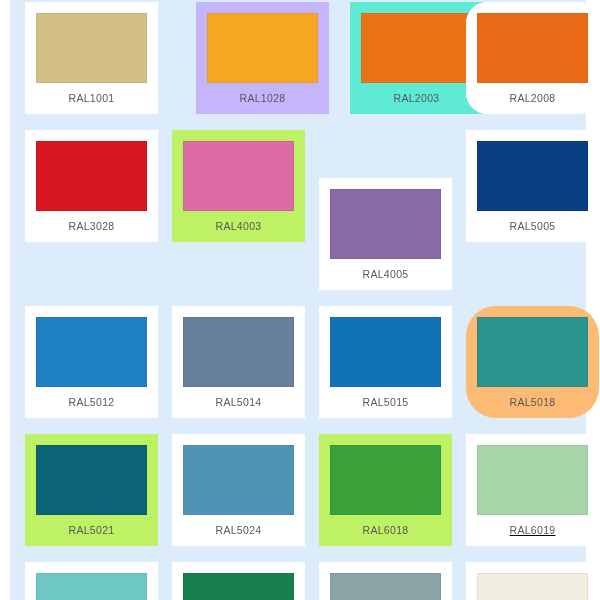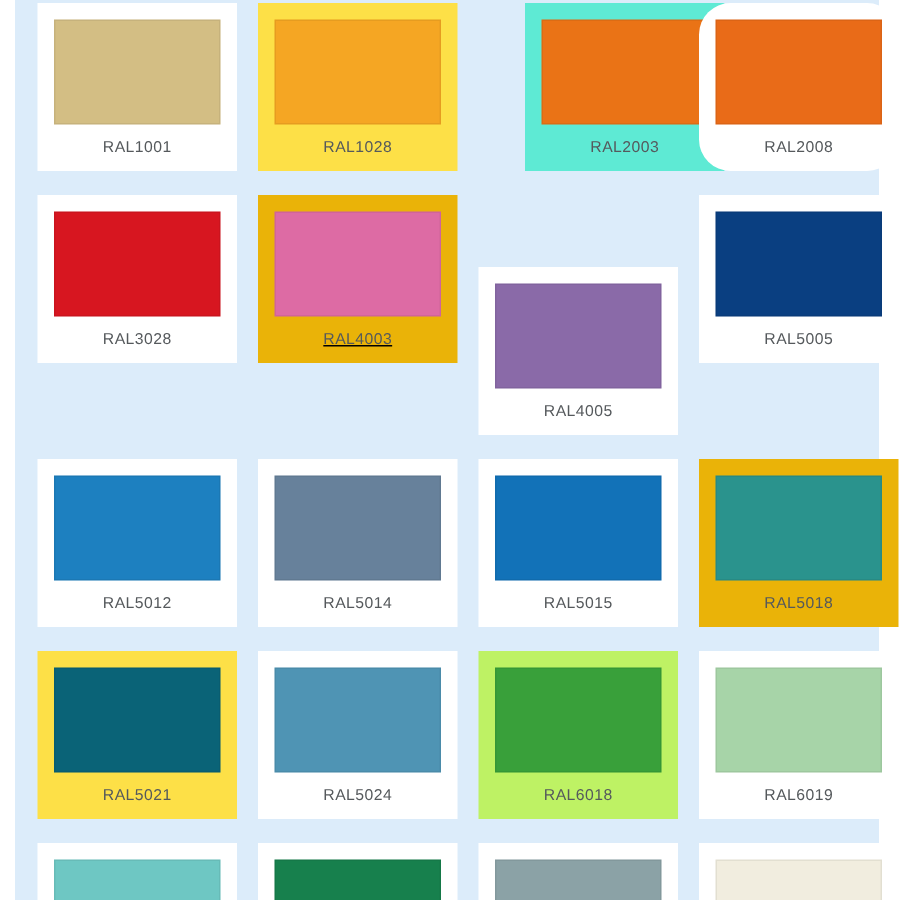--- a/index.html
+++ b/index.html
@@ -76,37 +76,37 @@
 </head>
 <body>
 
 <div id="swatch-page" style="background: rgb(255, 255, 255);">
   <div id="swatch-canvas" style="background: rgb(220, 236, 250);">
     <div id="swatch-grid">
         <div class="swatch-card" style="background: rgb(255, 255, 255);">
           <div class="swatch-chip" style="background-color: rgb(211, 190, 132);"></div>
           <div class="swatch-label" style="color: rgb(85, 89, 92);">RAL1001</div>
         </div>
-        <div class="swatch-card" style="background: #fde047;">
+        <div class="swatch-card" style="background: #c4b5fd; margin-left: 24px;">
           <div class="swatch-chip" style="background-color: rgb(245, 166, 35);"></div>
           <div class="swatch-label" style="color: rgb(85, 89, 92);">RAL1028</div>
         </div>
         <div class="swatch-card" style="background: #5eead4; margin-left: 31px;">
           <div class="swatch-chip" style="background-color: rgb(234, 115, 22);"></div>
           <div class="swatch-label" style="color: rgb(85, 89, 92);">RAL2003</div>
         </div>
         <div class="swatch-card" style="background: rgb(255, 255, 255); border-radius: 21px;">
           <div class="swatch-chip" style="background-color: rgb(233, 107, 24);"></div>
           <div class="swatch-label" style="color: rgb(85, 89, 92);">RAL2008</div>
         </div>
         <div class="swatch-card" style="background: rgb(255, 255, 255);">
           <div class="swatch-chip" style="background-color: rgb(215, 22, 32);"></div>
           <div class="swatch-label" style="color: rgb(85, 89, 92);">RAL3028</div>
         </div>
-        <div class="swatch-card" style="background: #eab308; text-decoration: underline;">
+        <div class="swatch-card" style="background: #bef264;">
           <div class="swatch-chip" style="background-color: rgb(221, 107, 164);"></div>
           <div class="swatch-label" style="color: rgb(85, 89, 92);">RAL4003</div>
         </div>
         <div class="swatch-card" style="background: rgb(255, 255, 255); margin-top: 48px;">
           <div class="swatch-chip" style="background-color: rgb(138, 106, 168);"></div>
           <div class="swatch-label" style="color: rgb(85, 89, 92);">RAL4005</div>
         </div>
         <div class="swatch-card" style="background: rgb(255, 255, 255);">
           <div class="swatch-chip" style="background-color: rgb(10, 63, 129);"></div>
           <div class="swatch-label" style="color: rgb(85, 89, 92);">RAL5005</div>
@@ -116,37 +116,37 @@
           <div class="swatch-label" style="color: rgb(85, 89, 92);">RAL5012</div>
         </div>
         <div class="swatch-card" style="background: rgb(255, 255, 255);">
           <div class="swatch-chip" style="background-color: rgb(103, 129, 155);"></div>
           <div class="swatch-label" style="color: rgb(85, 89, 92);">RAL5014</div>
         </div>
         <div class="swatch-card" style="background: rgb(255, 255, 255);">
           <div class="swatch-chip" style="background-color: rgb(18, 114, 184);"></div>
           <div class="swatch-label" style="color: rgb(85, 89, 92); text-align: center;">RAL5015</div>
         </div>
-        <div class="swatch-card" style="background: #eab308;">
+        <div class="swatch-card" style="background: #fdba74; border-radius: 30px;">
           <div class="swatch-chip" style="background-color: rgb(42, 147, 141);"></div>
           <div class="swatch-label" style="color: rgb(85, 89, 92);">RAL5018</div>
         </div>
-        <div class="swatch-card" style="background: #fde047;">
+        <div class="swatch-card" style="background: #bef264;">
           <div class="swatch-chip" style="background-color: rgb(10, 99, 119);"></div>
           <div class="swatch-label" style="color: rgb(85, 89, 92);">RAL5021</div>
         </div>
         <div class="swatch-card" style="background: rgb(255, 255, 255);">
           <div class="swatch-chip" style="background-color: rgb(79, 148, 180);"></div>
           <div class="swatch-label" style="color: rgb(85, 89, 92);">RAL5024</div>
         </div>
         <div class="swatch-card" style="background: #bef264;">
           <div class="swatch-chip" style="background-color: rgb(57, 160, 58);"></div>
           <div class="swatch-label" style="color: rgb(85, 89, 92);">RAL6018</div>
         </div>
-        <div class="swatch-card" style="background: rgb(255, 255, 255);">
+        <div class="swatch-card" style="background: rgb(255, 255, 255); text-decoration: underline;">
           <div class="swatch-chip" style="background-color: rgb(167, 212, 168);"></div>
           <div class="swatch-label" style="color: rgb(85, 89, 92);">RAL6019</div>
         </div>
         <div class="swatch-card" style="background: rgb(255, 255, 255);">
           <div class="swatch-chip" style="background-color: rgb(110, 199, 195);"></div>
           <div class="swatch-label" style="color: rgb(85, 89, 92);">RAL6027</div>
         </div>
         <div class="swatch-card" style="background: rgb(255, 255, 255);">
           <div class="swatch-chip" style="background-color: rgb(23, 128, 77);"></div>
           <div class="swatch-label" style="color: rgb(85, 89, 92);">RAL6032</div>

